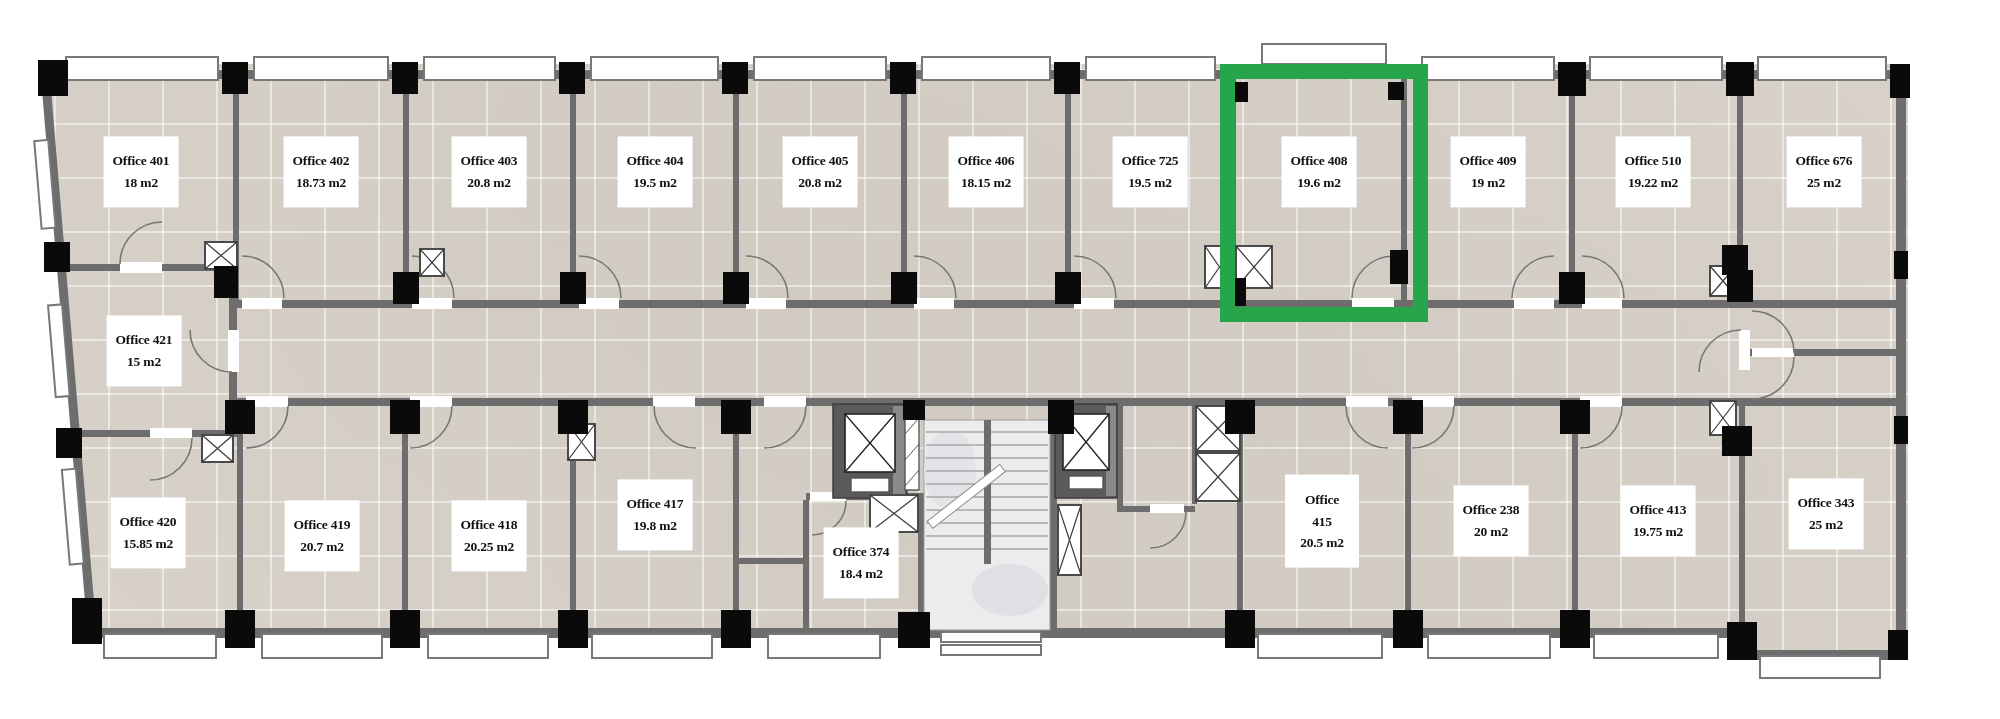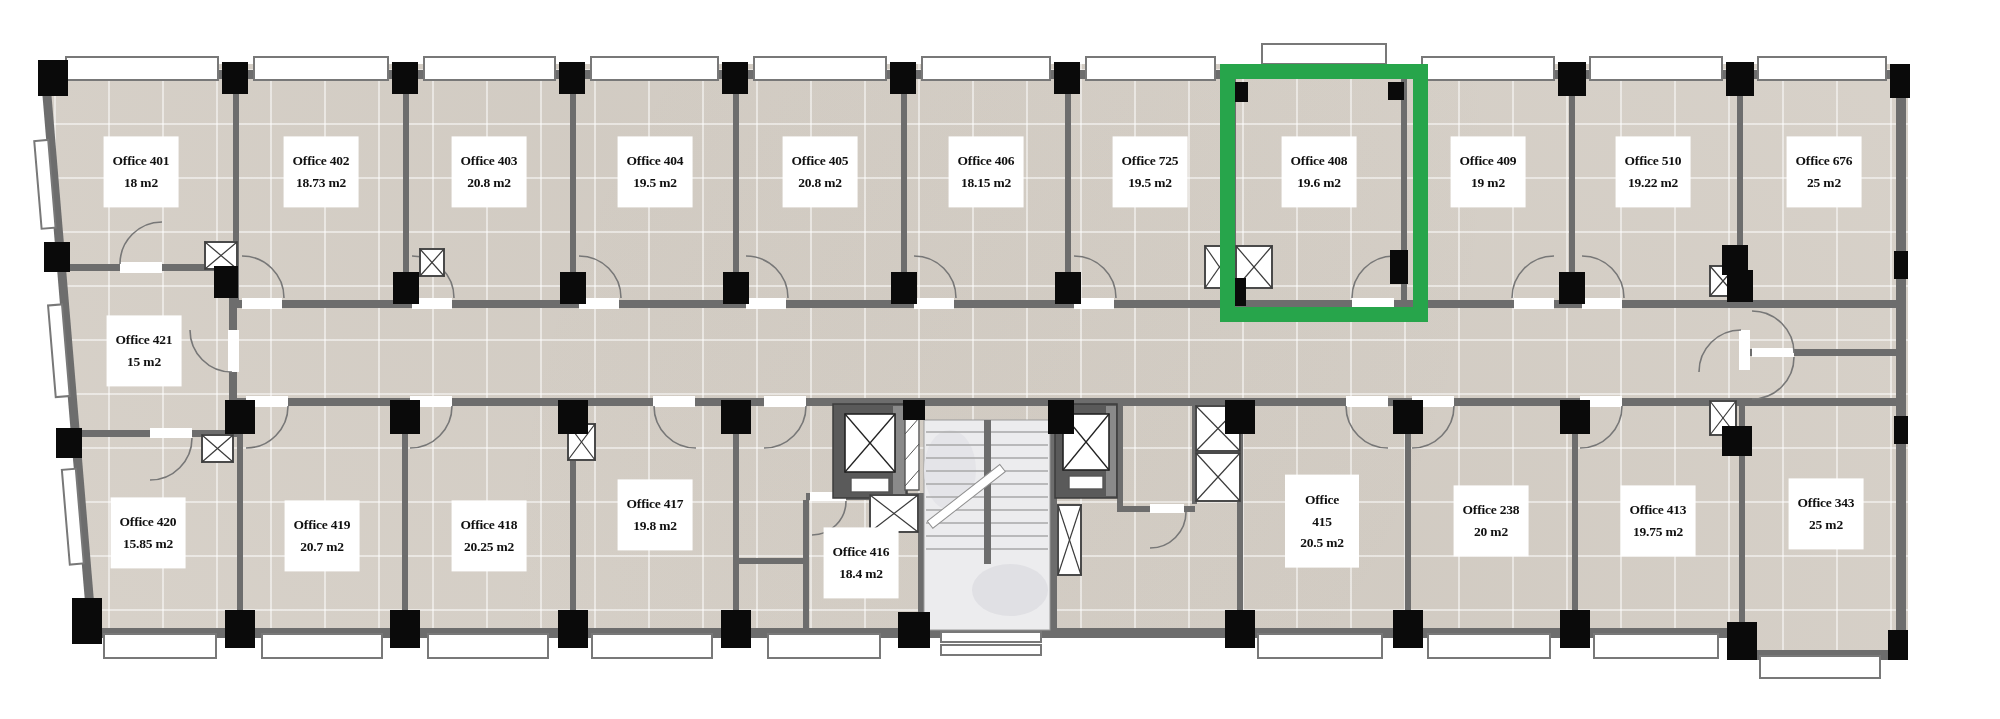--- a/index.html
+++ b/index.html
@@ -359,21 +359,21 @@
       </div>
     <div class="room-label" style="left:1491px;top:521px">
         <div>Office 238</div>
         <div class="area">20 m2</div>
       </div>
     <div class="room-label" style="left:1322px;top:521px">
         <div class="lbl-narrow">Office 415</div>
         <div class="area">20.5 m2</div>
       </div>
     <div class="room-label" style="left:861px;top:563px">
-        <div>Office 416</div>
+        <div>Office 374</div>
         <div class="area">18.4 m2</div>
       </div>
     <div class="room-label" style="left:655px;top:515px">
         <div>Office 417</div>
         <div class="area">19.8 m2</div>
       </div>
     <div class="room-label" style="left:489px;top:536px">
         <div>Office 418</div>
         <div class="area">20.25 m2</div>
       </div>

